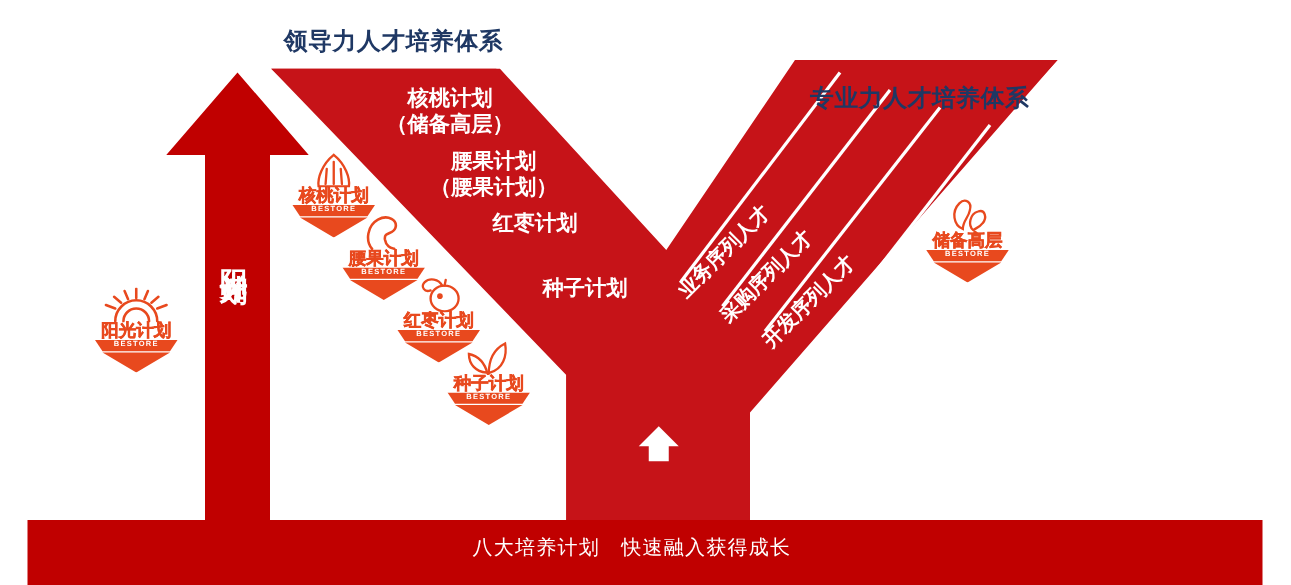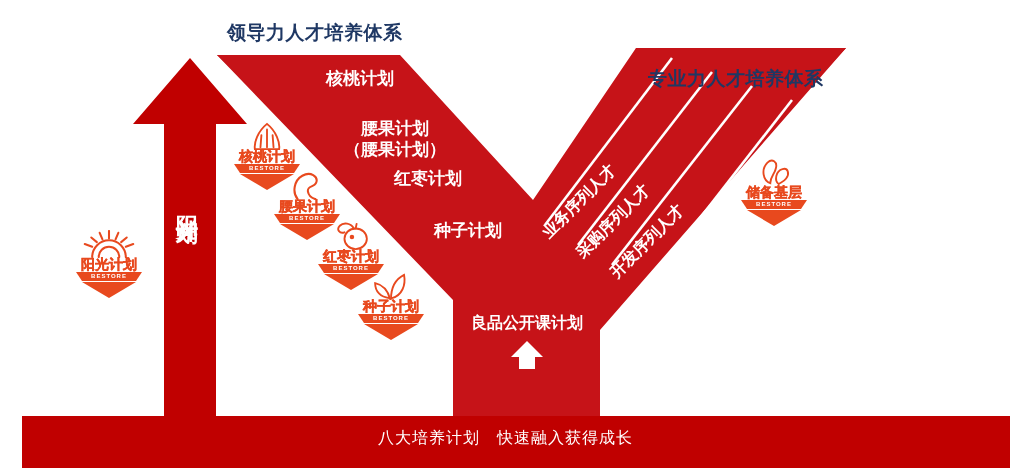--- a/index.html
+++ b/index.html
@@ -138,41 +138,41 @@
 
     <path d="M527 341 L543 357 L535 357 L535 369 L519 369 L519 357 L511 357 Z" fill="#ffffff"></path>
   </svg>
 
   <div class="abs sys-title" style="left:227px;top:20px;">领导力人才培养体系</div>
 
   <div class="abs sys-title" style="left:648px;top:20px;margin-top:46px;">专业力人才培养体系</div>
 
   <div class="abs wing-label" style="left:290px;top:68px;width:140px;">
     <div>核桃计划</div>
+    <div>（储备高层）</div>
   </div>
 
   <div class="abs wing-label" style="left:325px;top:118px;width:140px;">
     <div>腰果计划</div>
     <div>（腰果计划）</div>
   </div>
 
   <div class="abs wing-label" style="left:358px;top:168px;width:140px;">
     <div>红枣计划</div>
   </div>
 
   <div class="abs wing-label" style="left:398px;top:220px;width:140px;">
     <div>种子计划</div>
   </div>
 
   <div class="abs diag-label" style="left:553px;top:222px;">业务序列人才</div>
   <div class="abs diag-label" style="left:587px;top:242px;">采购序列人才</div>
   <div class="abs diag-label" style="left:621px;top:262px;">开发序列人才</div>
   <div class="abs diag-label" style="left:657px;top:282px;">专业序列人才</div>
 
-  <div class="abs center-label" style="left:453px;top:313px;width:148px;">良品公开课计划</div>
 
   <div class="abs vert-label" style="left:172px;top:198px;">阳光计划</div>
 
   <div class="abs footer-label" style="left:378px;top:428px;">八大培养计划　快速融入获得成长</div>
 
   <div class="badge" style="left:70px;top:230px;">
     <svg class="b-emblem" viewBox="0 0 60 30">
       <g stroke="#E8491E" stroke-width="2.2" stroke-linecap="round" fill="none">
         <line x1="30" y1="1" x2="30" y2="9"></line>
         <line x1="20" y1="3" x2="23" y2="10"></line>
@@ -266,21 +266,21 @@
     </div>
   </div>
 
   <div class="badge" style="left:735px;top:158px;">
     <svg class="b-emblem" viewBox="0 0 60 30">
       <g stroke="#E8491E" stroke-width="2" fill="none" stroke-linecap="round">
         <path d="M26 27 C18 24 16 12 23 5 C28 0 34 4 32 11 C31 17 26 20 26 27 Z"></path>
         <path d="M35 28 C30 24 32 14 39 12 C45 10 47 17 43 22 C40 26 37 26 35 28 Z"></path>
       </g>
     </svg>
-    <span class="b-name">储备基层</span>
+    <span class="b-name">储备高层</span>
     <div class="rw">
       <svg class="b-ribbon" width="70" height="26" viewBox="0 0 70 26">
         <path d="M2 0 H68 L62 9 H8 Z" fill="#E8491E"></path>
         <path d="M8 10 H62 L35 26 Z" fill="#E8491E"></path>
       </svg>
       <span class="b-sub" style="top:1px;">BESTORE</span>
     </div>
   </div>
 
 </div>

